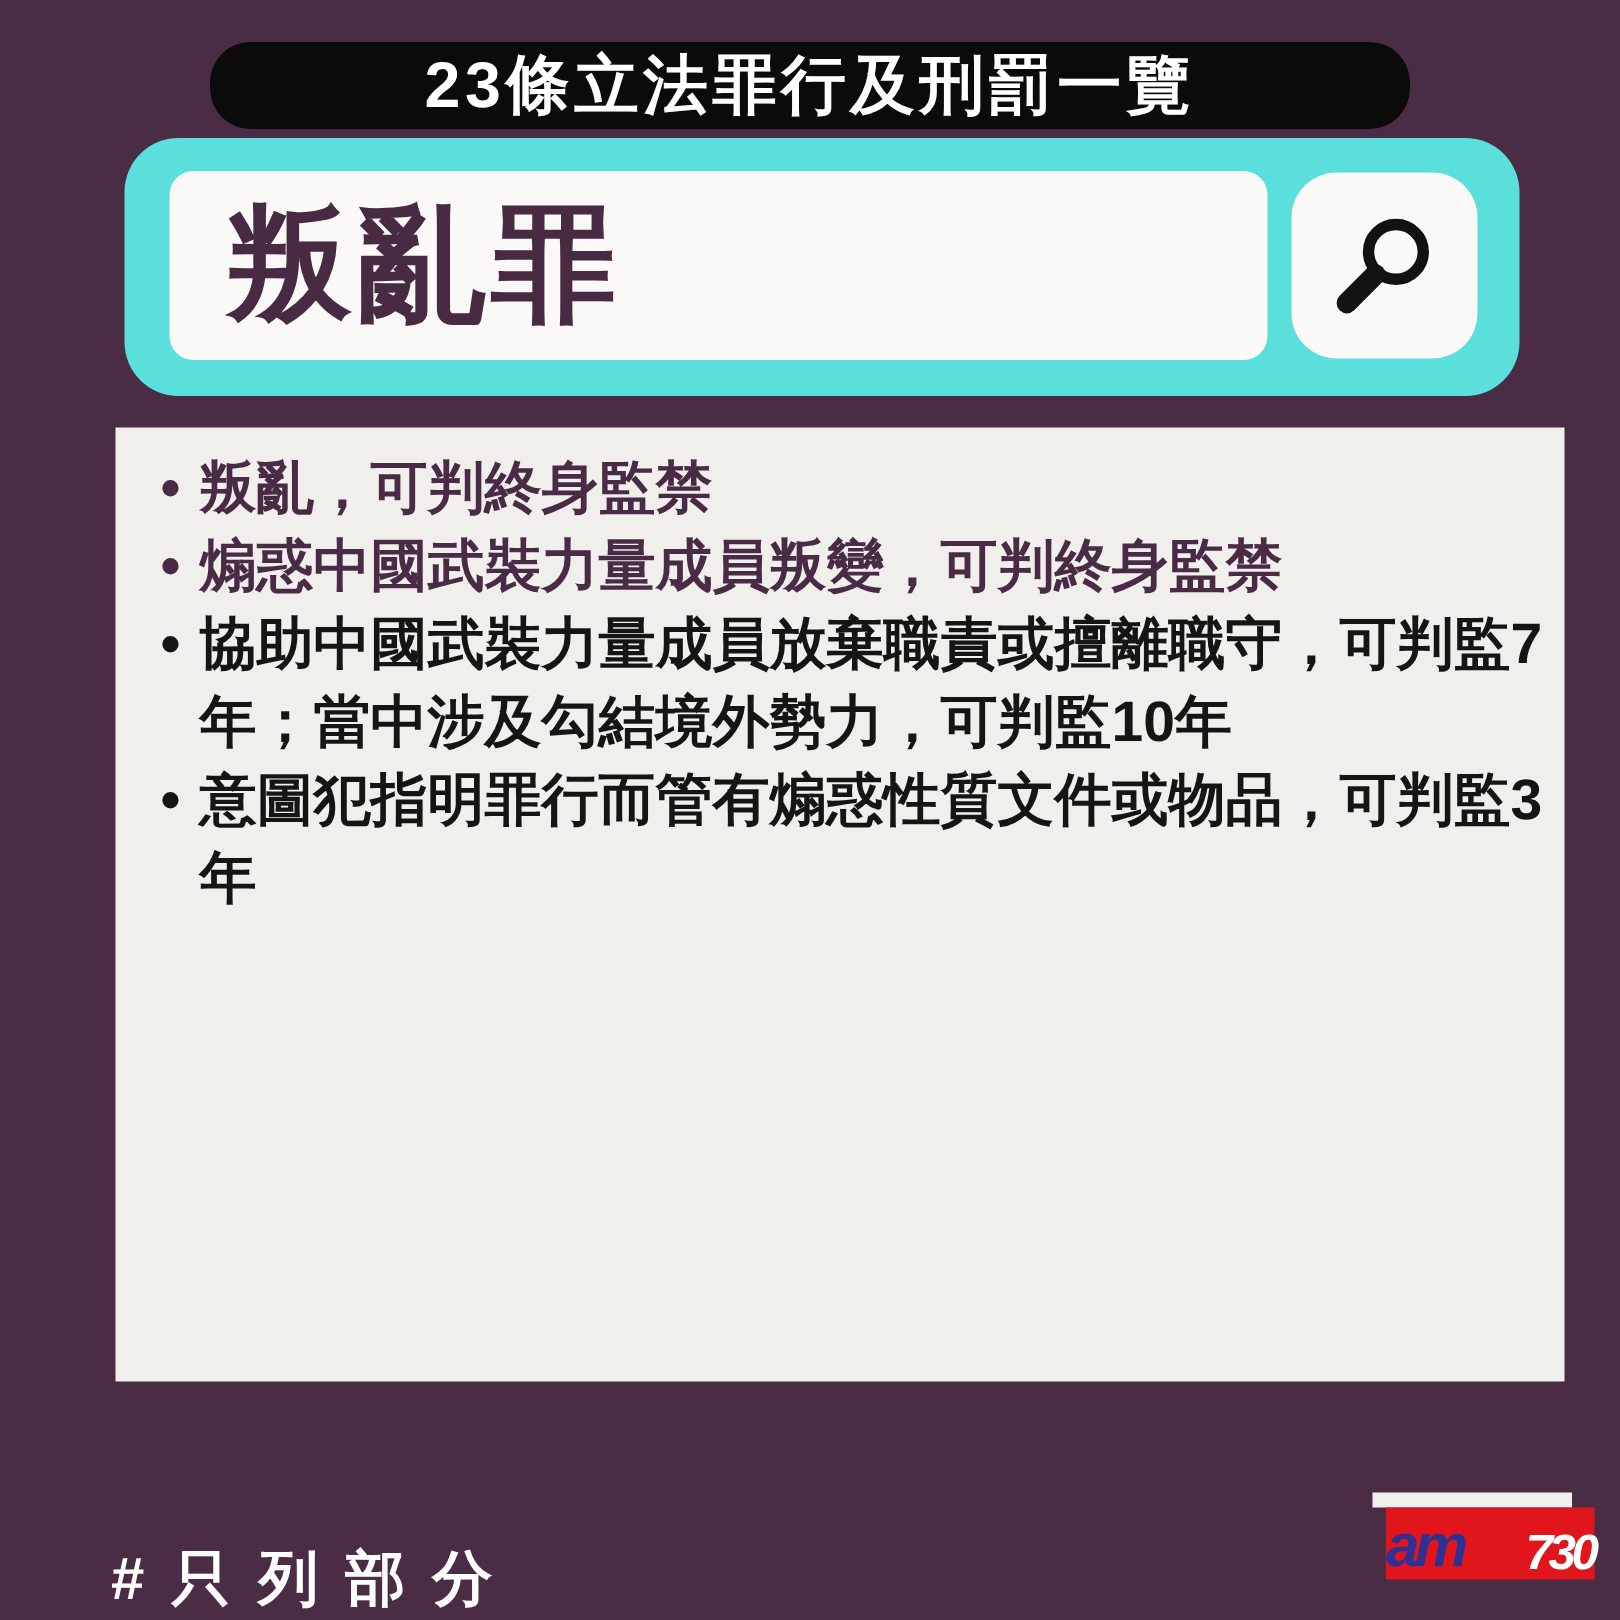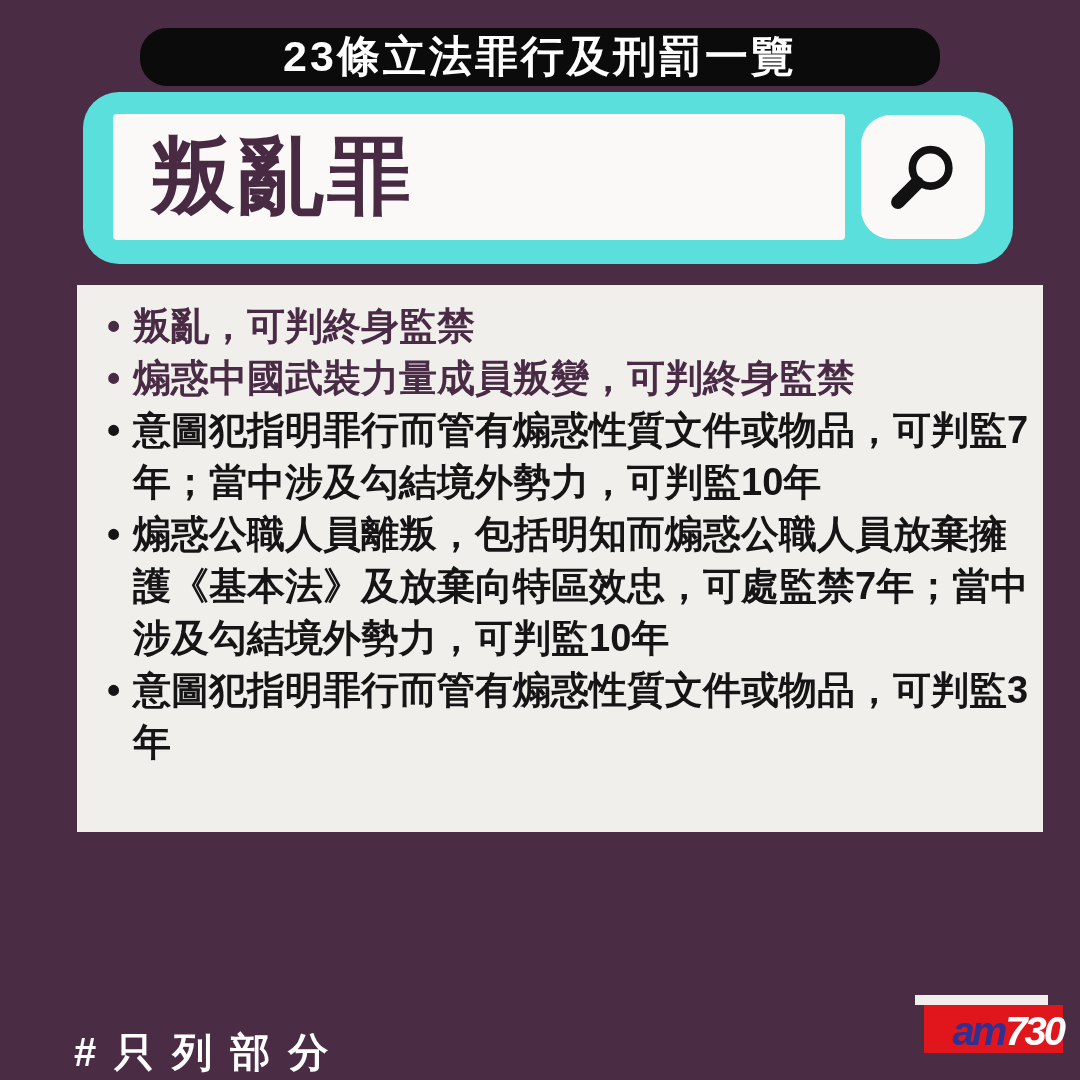--- a/index.html
+++ b/index.html
@@ -36,21 +36,21 @@
     left: 83px; top: 92px;
     width: 930px; height: 172px;
     background: #5BDFDD;
     border-radius: 36px;
   }
   .search-input {
     position: absolute;
     left: 30px; top: 22px;
     width: 732px; height: 126px;
     background: #FBF9F7;
-    border-radius: 4px;
+    border-radius: 16px;
     display: flex; align-items: center;
   }
   .search-input .query {
     color: #482A43;
     font-size: 84px;
     font-weight: bold;
     margin-left: 38px;
     letter-spacing: 4px;
     white-space: nowrap;
   }
@@ -60,21 +60,21 @@
     width: 124px; height: 124px;
     background: #FBF9F7;
     border-radius: 30px;
     display: flex; align-items: center; justify-content: center;
   }
 
   
   .card {
     position: absolute;
     left: 77px; top: 285px;
-    width: 966px; height: 547px;
+    width: 966px; height: 636px;
     background: #F1EFEC;
   }
   .offense-list {
     margin: 0;
     padding: 15px 10px 0 30px;
     list-style: none;
   }
   .offense-list li {
     position: relative;
     padding-left: 26px;
@@ -101,36 +101,36 @@
     letter-spacing: 18px;
     white-space: nowrap;
   }
 
   
   .logo {
     position: absolute;
     left: 924px; top: 1005px;
     width: 139px; height: 48px;
     background: #E0161C;
-    display: flex; align-items: flex-end; justify-content: flex-end;
+    display: flex; align-items: flex-end; justify-content: space-between;
     font-style: italic;
     font-weight: bold;
     line-height: 1;
     padding-bottom: 2px;
     box-sizing: border-box;
   }
   .logo .logo-am {
     color: #2E3192;
     font-size: 40px;
     letter-spacing: -3px;
     margin-right: 1px;
   }
   .logo .logo-num {
     color: #FFFFFF;
-    font-size: 40px;
+    font-size: 33px;
     letter-spacing: -3px;
   }
   
   .logo-notch {
     position: absolute;
     left: 915px; top: 995px;
     width: 133px; height: 10px;
     background: #F1EFEC;
   }
 </style>
@@ -152,22 +152,21 @@
         <circle cx="60" cy="38" r="24" fill="none" stroke="#121212" stroke-width="10"></circle>
         <line x1="42" y1="58" x2="17" y2="83" stroke="#121212" stroke-width="18" stroke-linecap="round"></line>
       </svg>
     </div>
   </div>
 
   <div class="card">
     <ul class="offense-list">
         <li class="highlight">叛亂，可判終身監禁</li>
         <li class="highlight">煽惑中國武裝力量成員叛變，可判終身監禁</li>
-        <li>意圖犯指明罪行而管有煽惑性質文件或物品，可判監7年；當中涉及勾結境外勢力，可判監10年</li>
-        <li>煽惑公職人員離叛，包括明知而煽惑公職人員放棄擁護《基本法》及放棄向特區效忠，可處監禁7年；當中涉及勾結境外勢力，可判監10年</li>
+        <li>協助中國武裝力量成員放棄職責或擅離職守，可判監7年；當中涉及勾結境外勢力，可判監10年</li>
         <li>意圖犯指明罪行而管有煽惑性質文件或物品，可判監3年</li>
       </ul>
   </div>
 
   <div class="hashtag">#只列部分</div>
 
   <div class="logo-notch"></div>
   <div class="logo">
     <span class="logo-am">am</span>
       <span class="logo-num">730</span>

